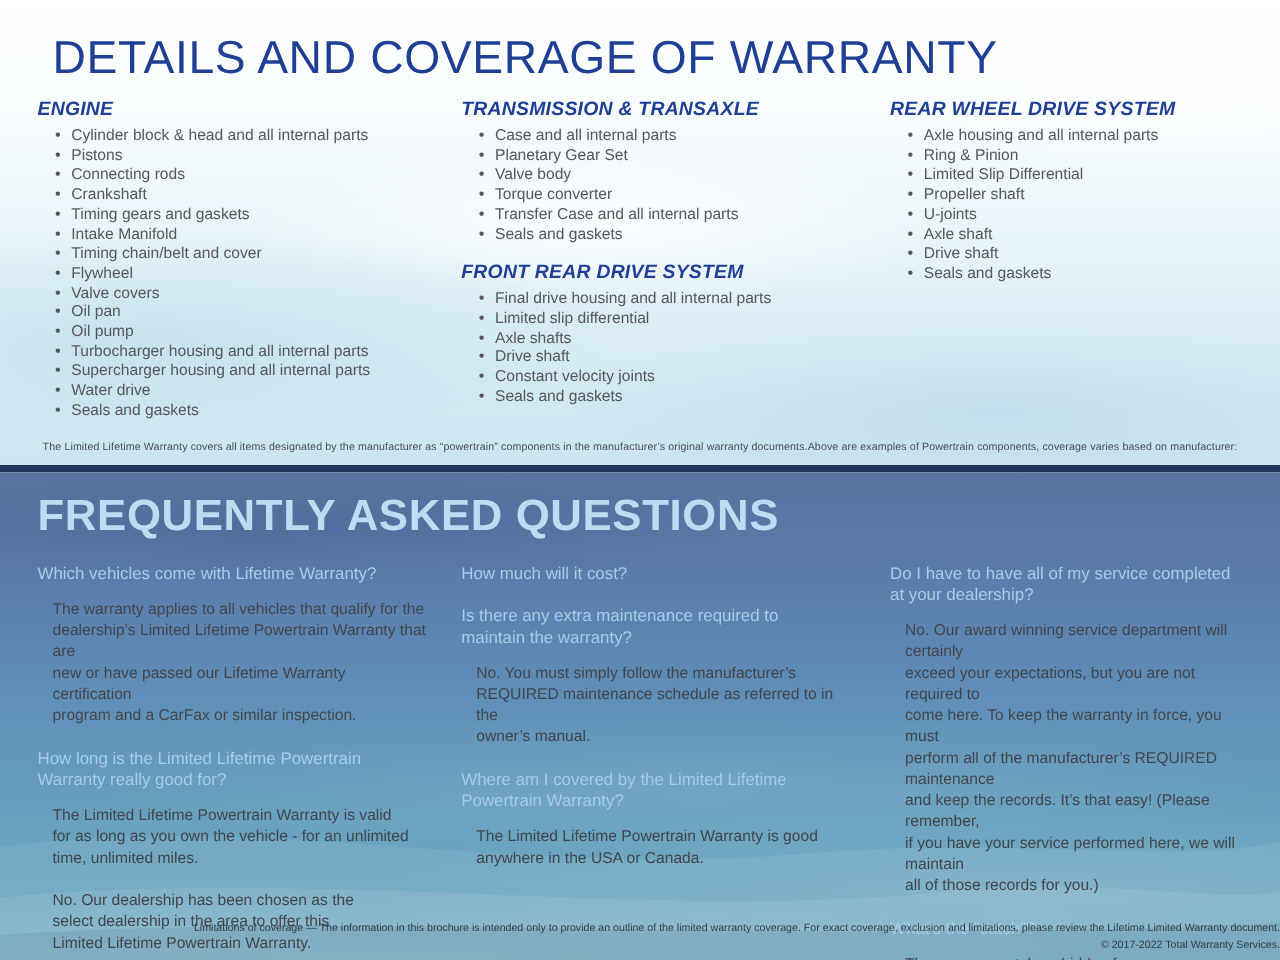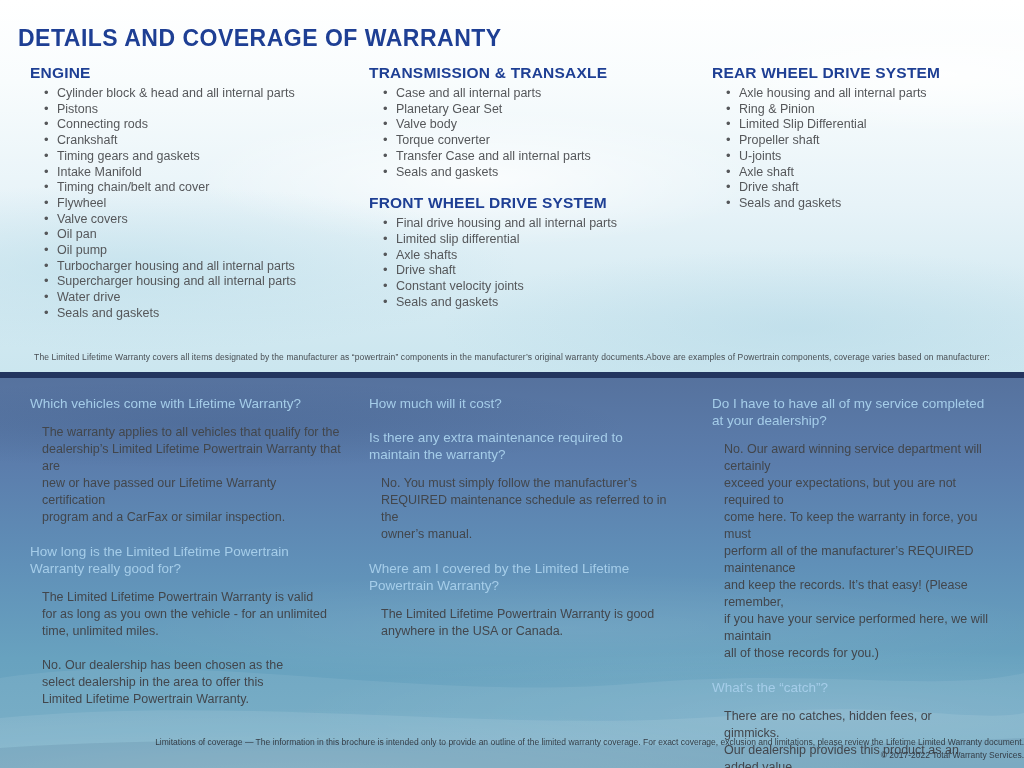--- a/index.html
+++ b/index.html
@@ -22,34 +22,34 @@
     position: absolute; inset: 0;
     background:
       radial-gradient(55% 32% at 12% 72%, rgba(183,219,232,0.55), transparent 70%),
       radial-gradient(40% 26% at 47% 48%, rgba(255,255,255,0.75), transparent 70%),
       radial-gradient(50% 30% at 78% 88%, rgba(176,214,229,0.45), transparent 70%),
       radial-gradient(35% 22% at 92% 20%, rgba(255,255,255,0.8), transparent 70%);
     pointer-events: none;
   }
   .coverage-title {
     position: relative; z-index: 1;
-    margin: 0; padding: 25px 0 0 18px;
-    color: #1e3f94; font-size: 23px; font-weight: bold; letter-spacing: 0.5px;
+    margin: 0; padding: 25px 0 0 42px;
+    color: #1e3f94; font-size: 37px; font-weight: normal; letter-spacing: 0.5px;
   }
   .cov-columns {
     position: relative; z-index: 1;
     display: flex; padding: 12px 0 0 30px;
   }
   .cov-col-1 { width: 339px; }
   .cov-col-2 { width: 343px; }
   .cov-col-3 { width: 300px; }
   .cov-group + .cov-group { margin-top: 14px; }
   .cov-heading {
     margin: 0 0 4px 0;
-    color: #1e3f94; font-size: 15.5px; font-weight: bold; letter-spacing: 0.2px;
+    color: #1e3f94; font-size: 15.5px; font-weight: bold; letter-spacing: 0.2px; font-style: italic;
   }
   .cov-list { list-style: none; margin: 0; padding: 0 0 0 14px; }
   .cov-item {
     position: relative; padding-left: 13px;
     color: #55575a; font-size: 12.5px; line-height: 15.7px;
   }
   .cov-item::before {
     content: "\2022";
     position: absolute; left: 0; top: -1px;
     color: #55575a; font-size: 13px;
@@ -147,21 +147,21 @@
               <li class="cov-item">Case and all internal parts</li>
               <li class="cov-item">Planetary Gear Set</li>
               <li class="cov-item">Valve body</li>
               <li class="cov-item">Torque converter</li>
               <li class="cov-item">Transfer Case and all internal parts</li>
               <li class="cov-item">Seals and gaskets</li>
             </ul>
   </div>
 
   <div class="cov-group">
-    <h2 class="cov-heading">FRONT WHEEL DRIVE SYSTEM</h2>
+    <h2 class="cov-heading">FRONT REAR DRIVE SYSTEM</h2>
     <ul class="cov-list">
               <li class="cov-item">Final drive housing and all internal parts</li>
               <li class="cov-item">Limited slip differential</li>
               <li class="cov-item">Axle shafts</li>
               <li class="cov-item">Drive shaft</li>
               <li class="cov-item">Constant velocity joints</li>
               <li class="cov-item">Seals and gaskets</li>
             </ul>
   </div>
 </div>
@@ -185,20 +185,21 @@
   </section>
 
   <div class="divider"></div>
 
   <section class="faq">
     <svg class="faq-waves" viewBox="0 0 1024 160" preserveAspectRatio="none">
       <path d="M0,70 C200,40 420,95 640,75 C820,60 940,85 1024,65 L1024,160 L0,160 Z" fill="rgba(255,255,255,0.07)"></path>
       <path d="M0,110 C260,85 520,130 760,105 C880,93 980,115 1024,105 L1024,160 L0,160 Z" fill="rgba(255,255,255,0.09)"></path>
       <path d="M0,140 C300,120 640,150 1024,130 L1024,160 L0,160 Z" fill="rgba(30,60,100,0.10)"></path>
     </svg>
+    <h1 class="faq-title">FREQUENTLY ASKED QUESTIONS</h1>
     <div class="faq-columns" id="faq-columns">
         <div class="faq-col faq-col-0">
           <div class="qa">
             <h3 class="question">Which vehicles come with Lifetime Warranty?</h3>
             <p class="answer">The warranty applies to all vehicles that qualify for the
 dealership’s Limited Lifetime Powertrain Warranty that are
 new or have passed our Lifetime Warranty certification
 program and a CarFax or similar inspection.</p>
           </div>
           <div class="qa">

